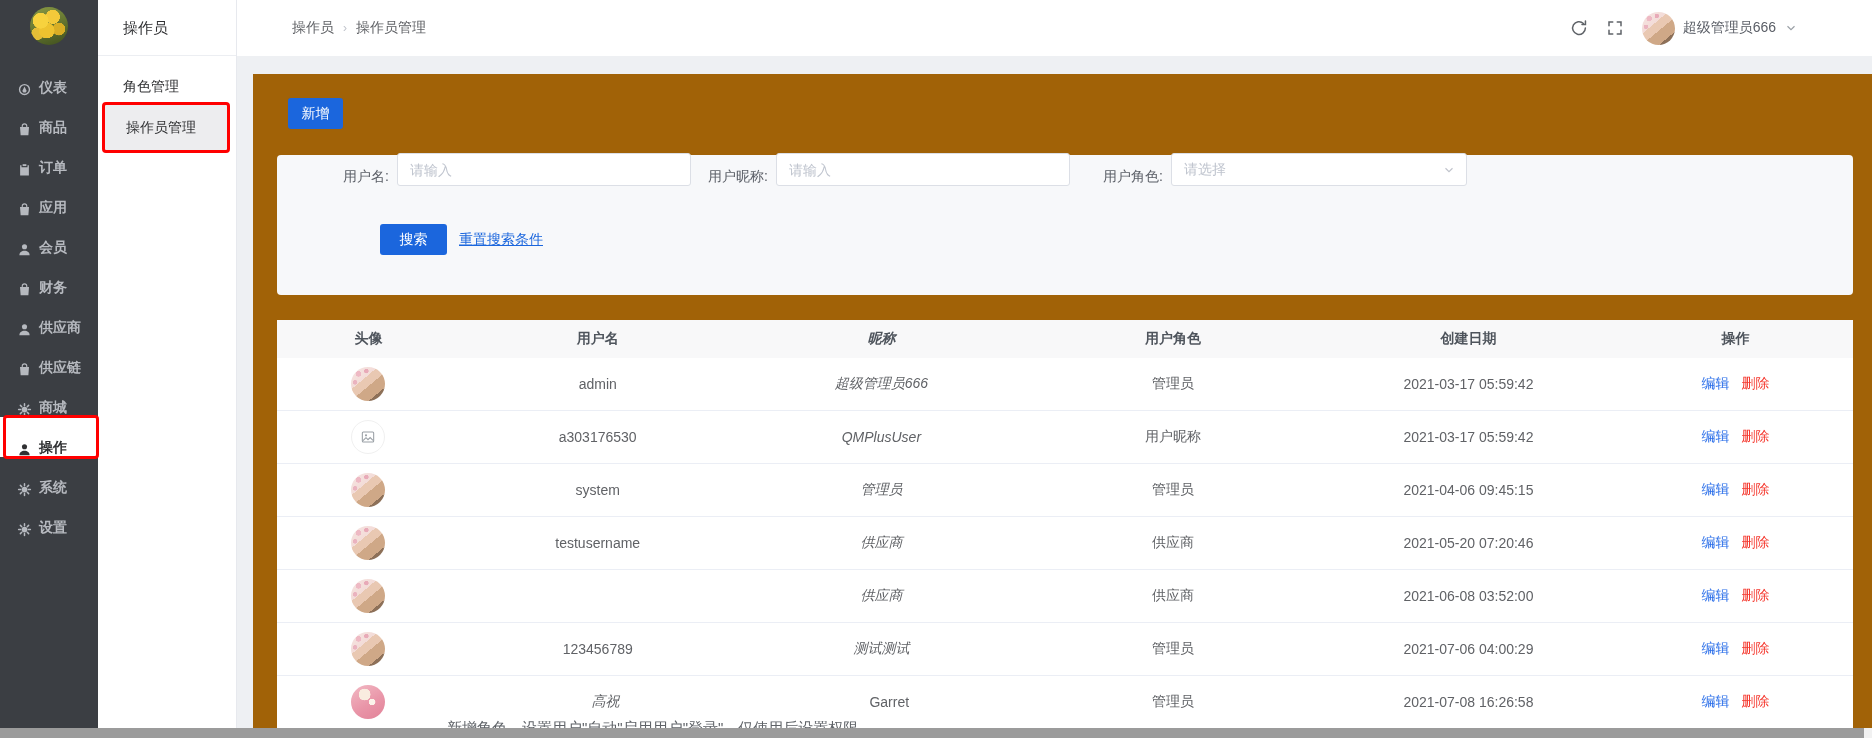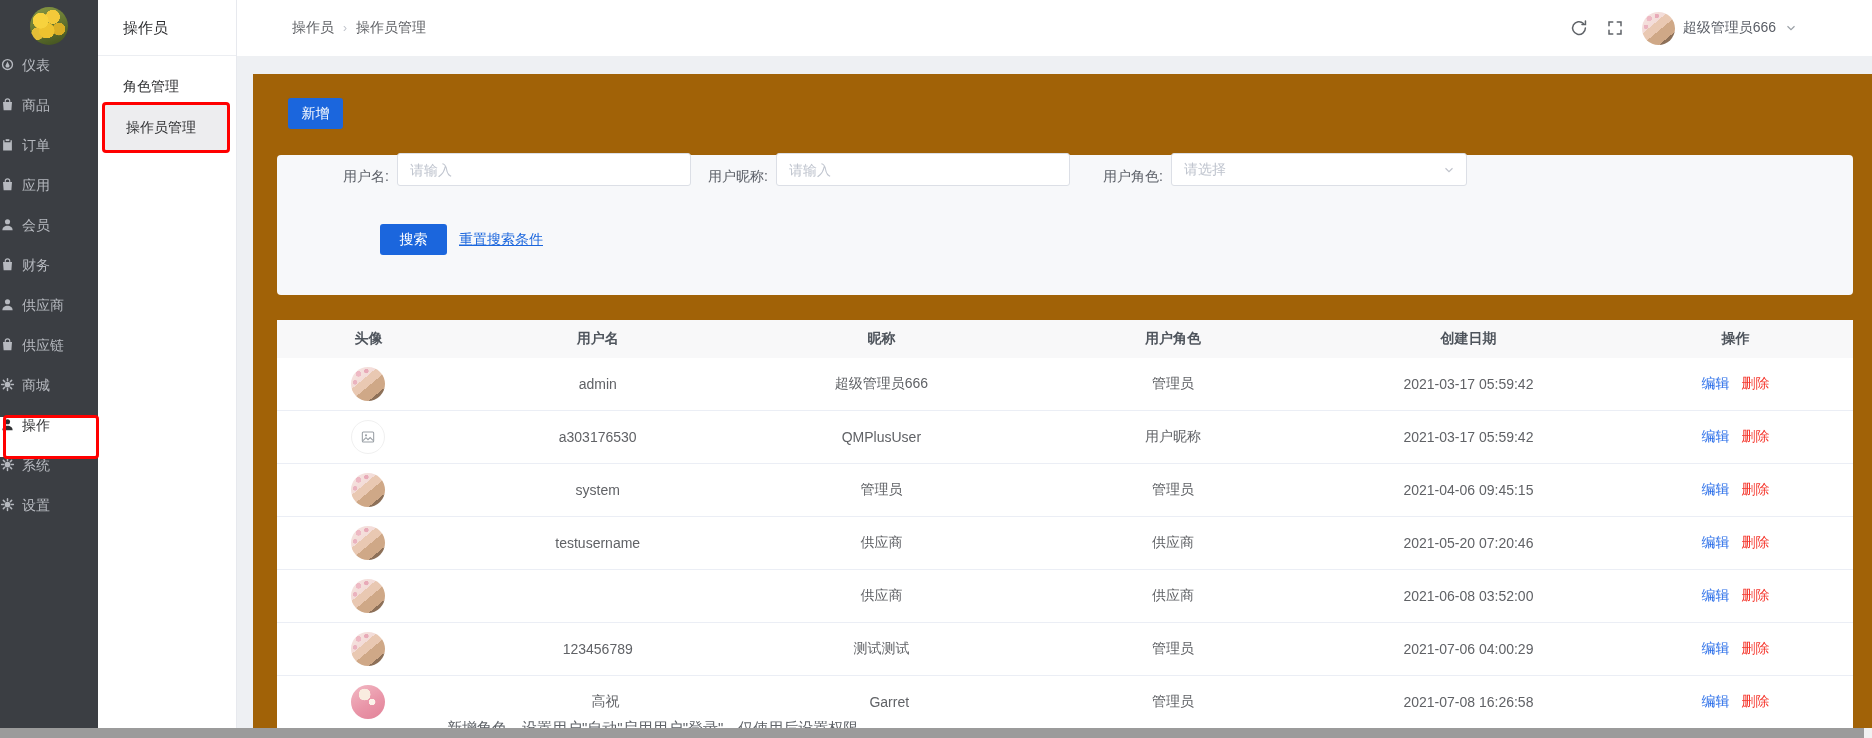--- a/index.html
+++ b/index.html
@@ -21,22 +21,22 @@
     background:
       radial-gradient(circle at 28% 36%, #f7d23e 0 21%, transparent 22%),
       radial-gradient(circle at 60% 26%, #f3c93a 0 19%, transparent 20%),
       radial-gradient(circle at 44% 62%, #eec32f 0 24%, transparent 25%),
       radial-gradient(circle at 76% 58%, #d9ae25 0 17%, transparent 18%),
       radial-gradient(circle at 20% 70%, #e4bd37 0 15%, transparent 16%),
       linear-gradient(160deg, #8a9a44 0%, #5d6e2c 60%, #3f4f1e 100%);
   }
   .nav { position:absolute; top:57px; left:0; width:98px; }
   .nav-item {
-    position:relative; height:40px; display:flex; align-items:flex-start;
-    color:var(--sidebar-text); cursor:pointer;
+    position:relative; height:40px; display:flex; align-items:flex-end;
+    padding-left:17px; color:var(--sidebar-text); cursor:pointer;font-weight:bold;
   }
   .nav-item .ico { width:15px; height:15px; margin-right:7px; display:inline-flex; }
   .nav-item .ico svg { width:15px; height:15px; }
   .nav-item.active { background:#fff; color:#303133; }
   .annotation-box {
     position:absolute; border:3px solid var(--annotation); border-radius:4px;
     pointer-events:none; z-index:30;
   }
   .nav-annotation { left:3px; right:-1px; top:-2px; bottom:-2px; }
 
@@ -125,21 +125,21 @@
   
   .table { position:absolute; left:24px; right:19px; top:246px; }
   .trow { display:flex; width:100%; }
   .thead { background:#f8f8f9; height:38px; }
   .thead .tcell { color:#4e545c; font-weight:bold; }
   .tbody-row { height:53px; border-bottom:1px solid #ebeef5; background:#fff; }
   .tcell {
     display:flex; align-items:center; justify-content:center;
     font-size:14px; color:#606266; overflow:hidden;
   }
-  .c0{width:11.6%;} .c1{width:17.5%;} .c2{width:18.5%;} .c3{width:18.5%;} .c4{width:19%;} .c5{width:14.9%;}
+  .c0{width:11.6%;} .c1{width:17.5%;} .c2{width:18.5%;font-style:italic;} .c3{width:18.5%;} .c4{width:19%;} .c5{width:14.9%;}
   .avatar-34 { width:34px; height:34px; }
   .avatar-pink {
     width:34px; height:34px; border-radius:50%;
     background:
       radial-gradient(circle at 40% 28%, #f9ecdf 0 18%, transparent 19%),
       radial-gradient(circle at 62% 50%, #fbf3ea 0 12%, transparent 13%),
       linear-gradient(150deg, #f2b9c4 0%, #e995a8 55%, #e28298 100%);
   }
   .avatar-broken {
     width:34px; height:34px; border-radius:50%; background:#fff;

